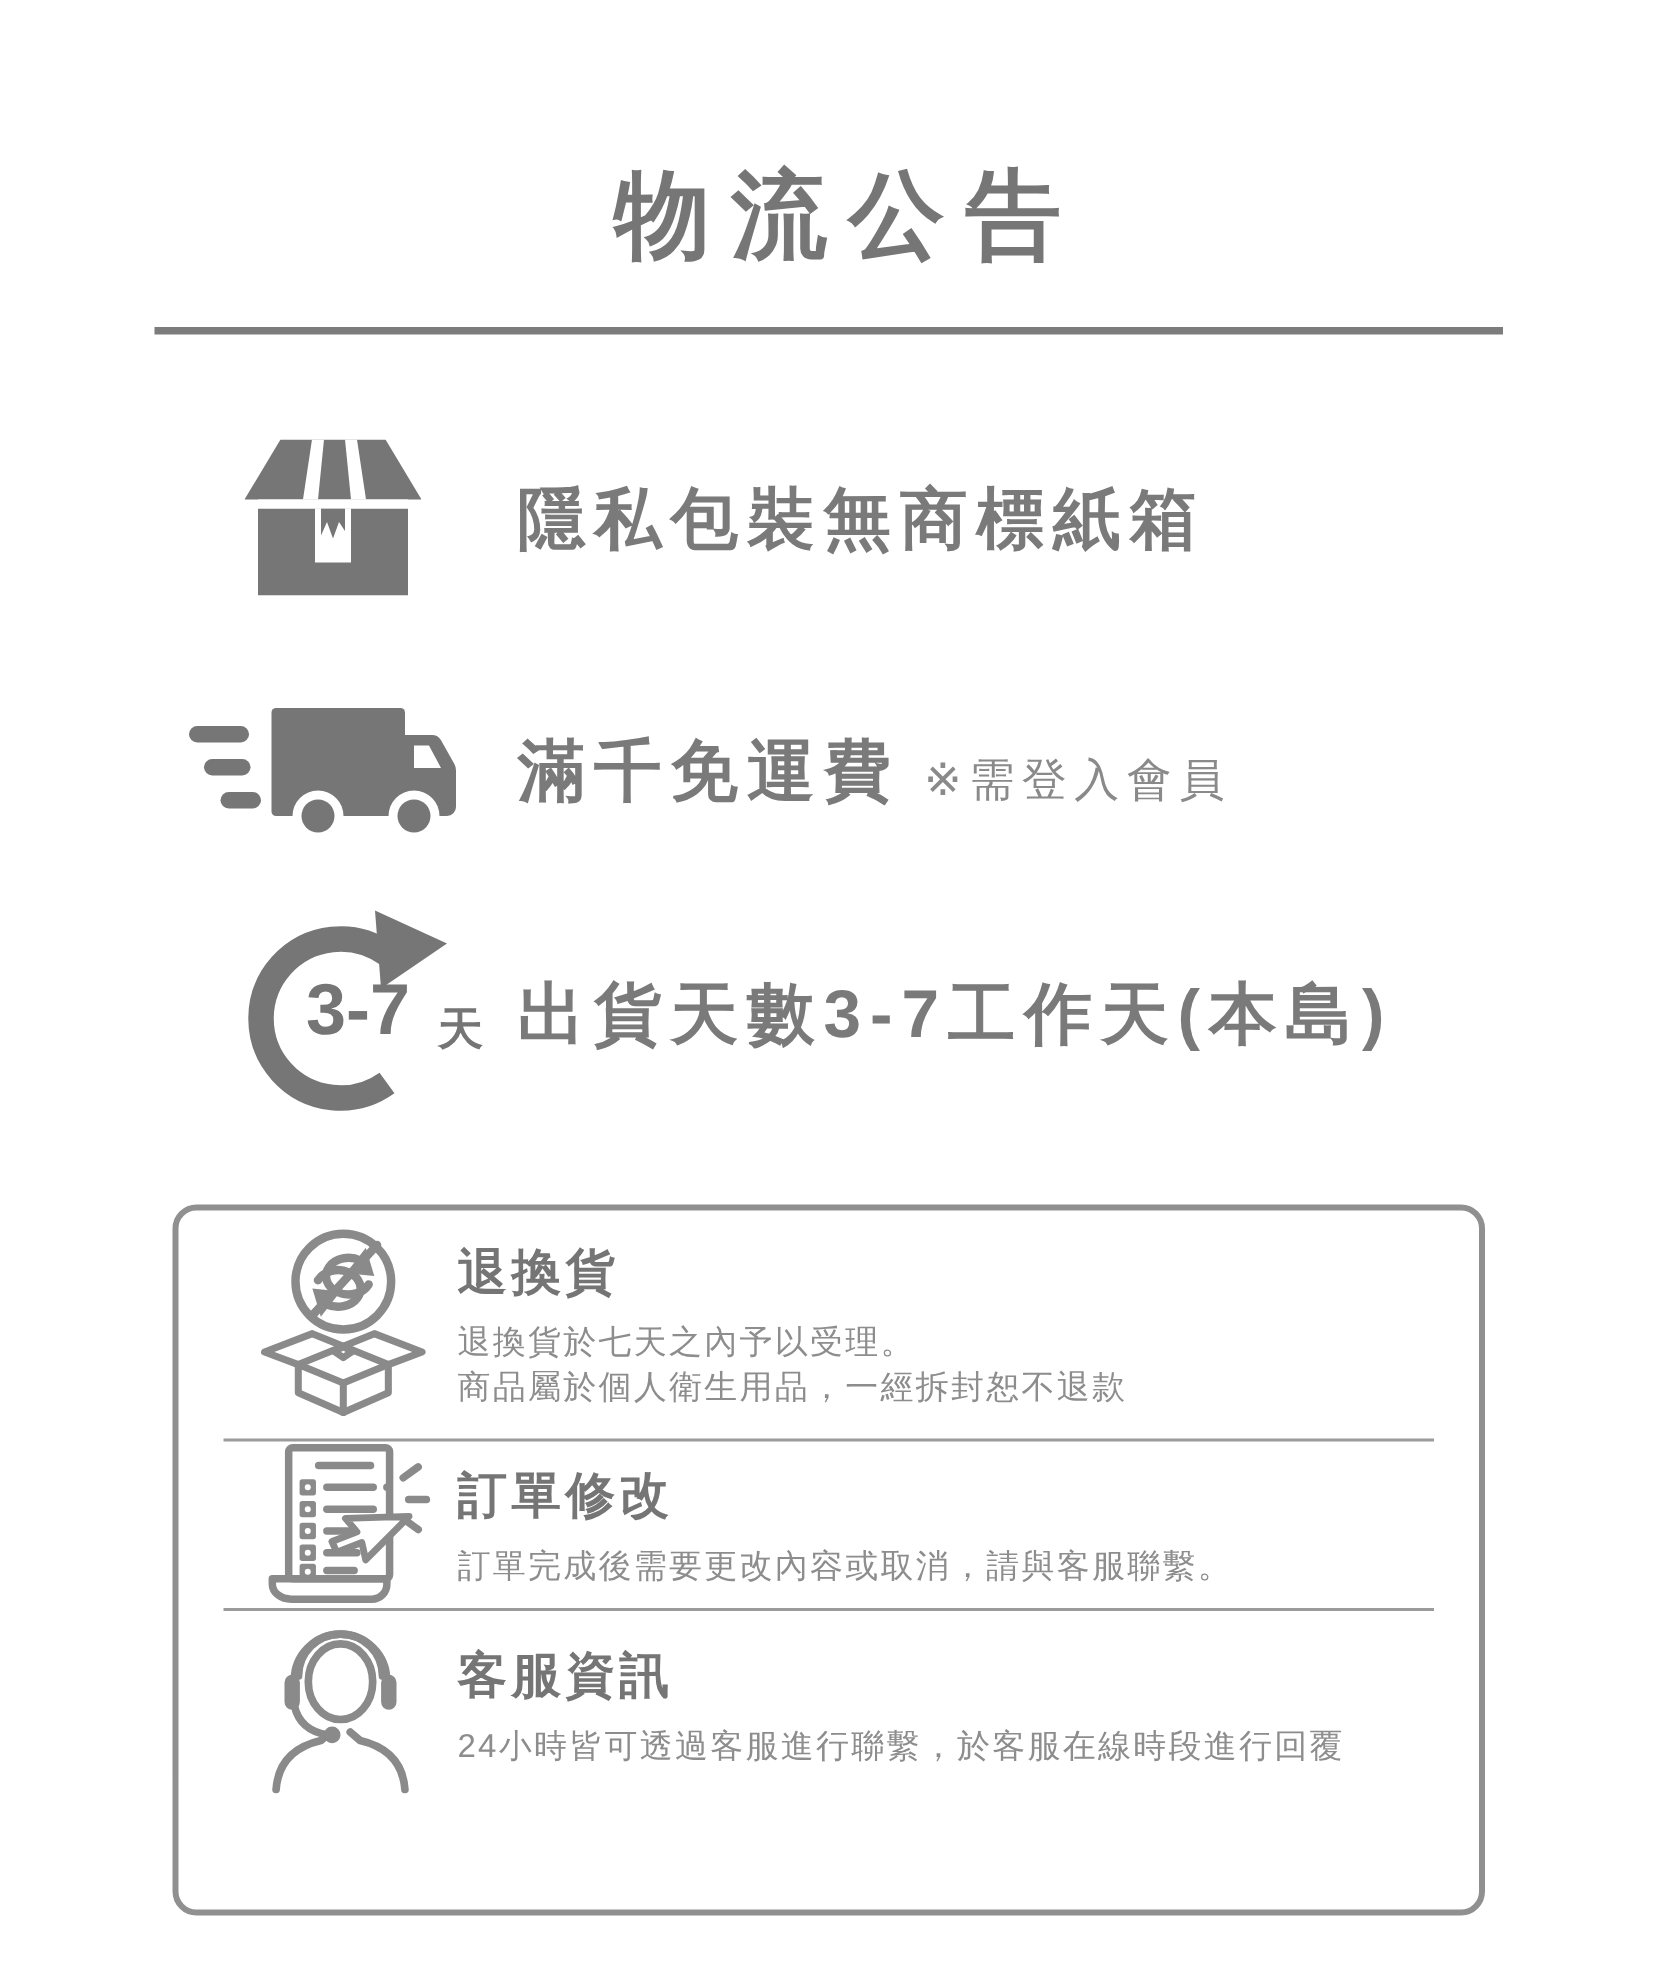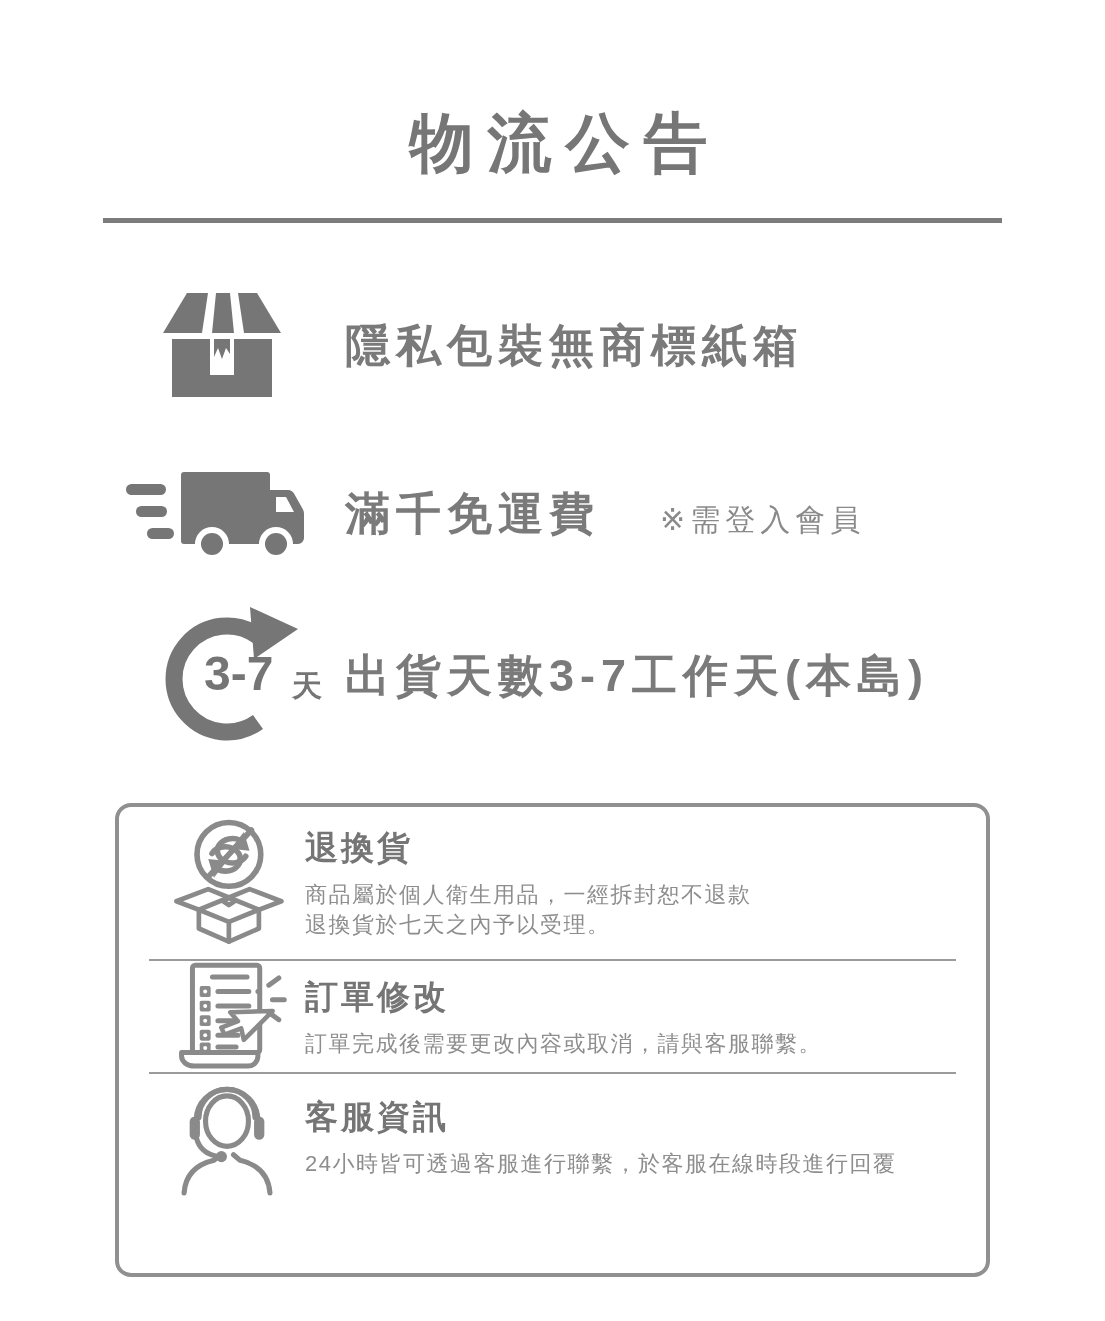--- a/index.html
+++ b/index.html
@@ -26,21 +26,21 @@
   .feature-label{
     position:absolute;left:345px;display:flex;align-items:center;
     font-size:45px;font-weight:700;color:#7a7a7a;letter-spacing:6px;
     white-space:nowrap;
   }
   .feature-note{
     font-size:30px;font-weight:400;color:#8a8a8a;letter-spacing:5px;
     margin-left:16px;position:relative;top:6px;
   }
   .row1-label{top:292px;height:108px;text-align:right;}
-  .row2-label{top:462px;height:104px;gap:44px;}
+  .row2-label{top:462px;height:104px;}
   .row3-label{top:606px;height:140px;}
   .days-icon-wrap{position:absolute;left:164px;top:604px;width:180px;height:145px;}
   .days-number{
     position:absolute;left:40px;top:44px;
     font-size:48px;font-weight:700;color:#757575;line-height:52px;
   }
   .days-unit{
     position:absolute;left:128px;top:62px;
     font-size:30px;font-weight:700;color:#757575;
   }
@@ -156,22 +156,22 @@
             <path d="M30,101 V121 L62,135 L94,121 V101"></path>
             <path d="M62,135 V114"></path>
             <path d="M30,101 L6,92 L40,79 L62,88"></path>
             <path d="M94,101 L118,92 L84,79 L62,88"></path>
             <path d="M56,92 l6,-4 6,4 -6,4 Z"></path>
           </g>
         </svg>
       </div>
       <div class="section-text-col">
         <div class="section-title">退換貨</div>
+        <div class="section-line">退換貨於七天之內予以受理。</div>
         <div class="section-line">商品屬於個人衛生用品，一經拆封恕不退款</div>
-        <div class="section-line">退換貨於七天之內予以受理。</div>
       </div>
     </div>
 
     <div class="section-divider"></div>
 
     <div class="info-section sec2">
       <div class="section-icon-col">
         <svg width="122" height="112" viewBox="0 0 132 122">
           <g fill="none" stroke="#8a8a8a" stroke-width="5.5" stroke-linejoin="round" stroke-linecap="round">
             <rect x="28" y="4" width="74" height="96" rx="3"></rect>

